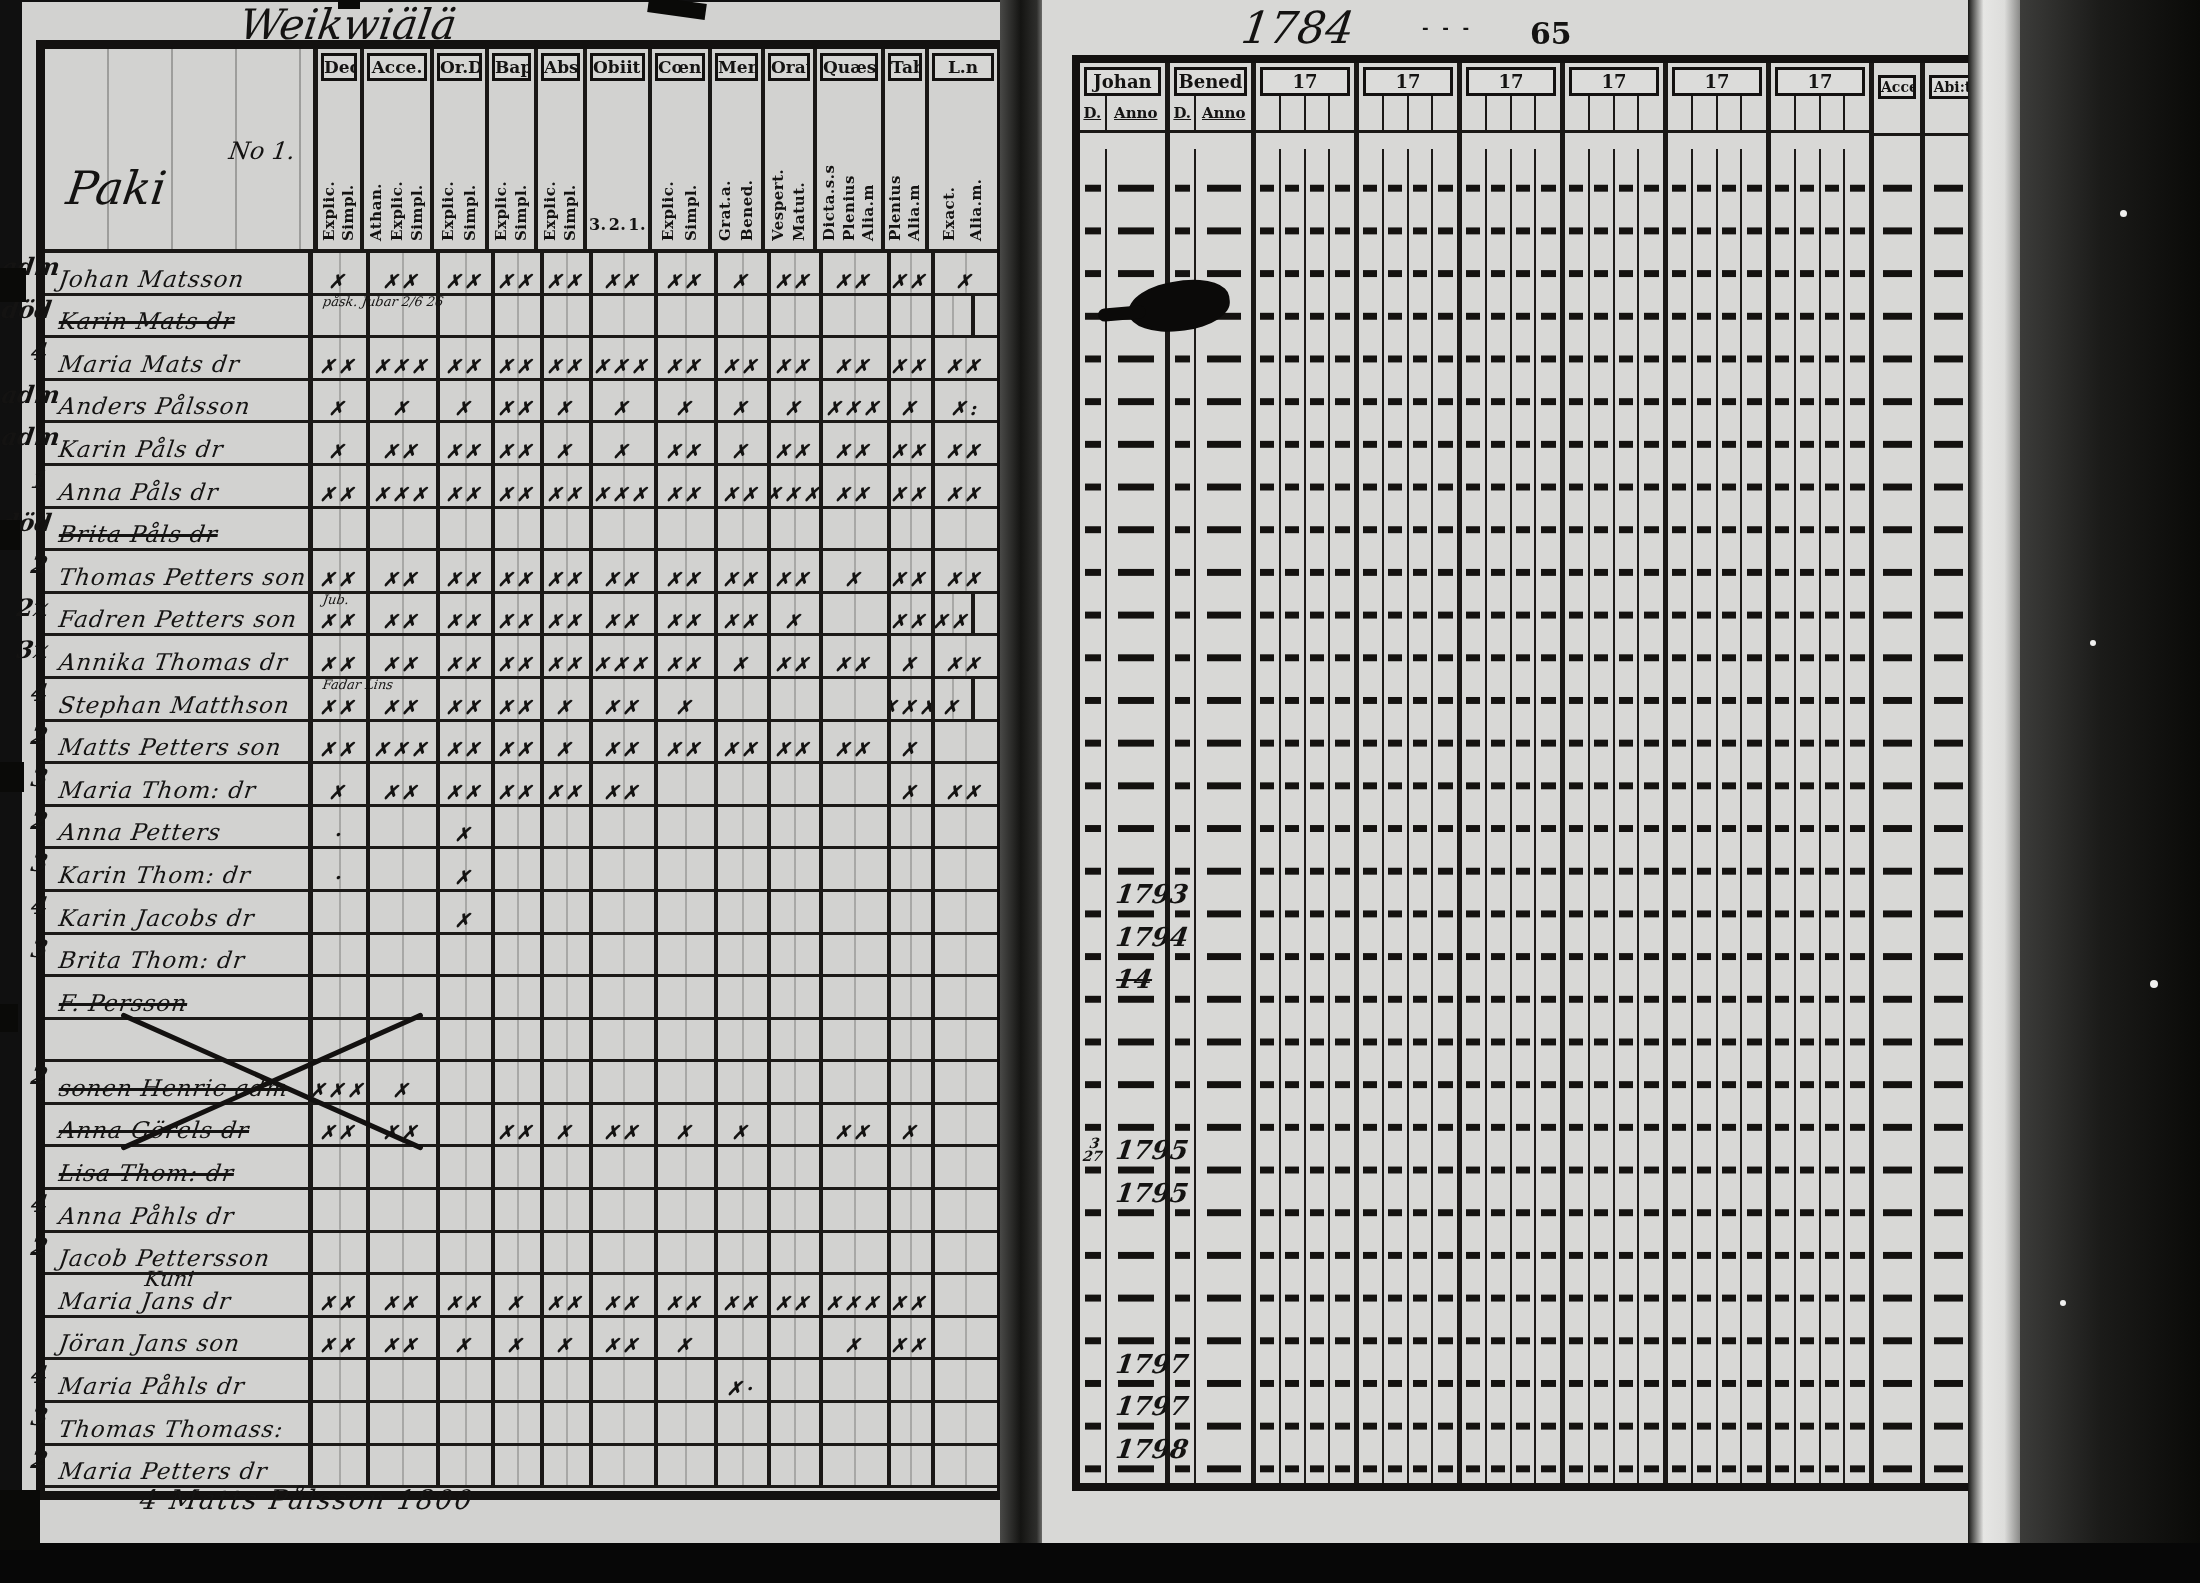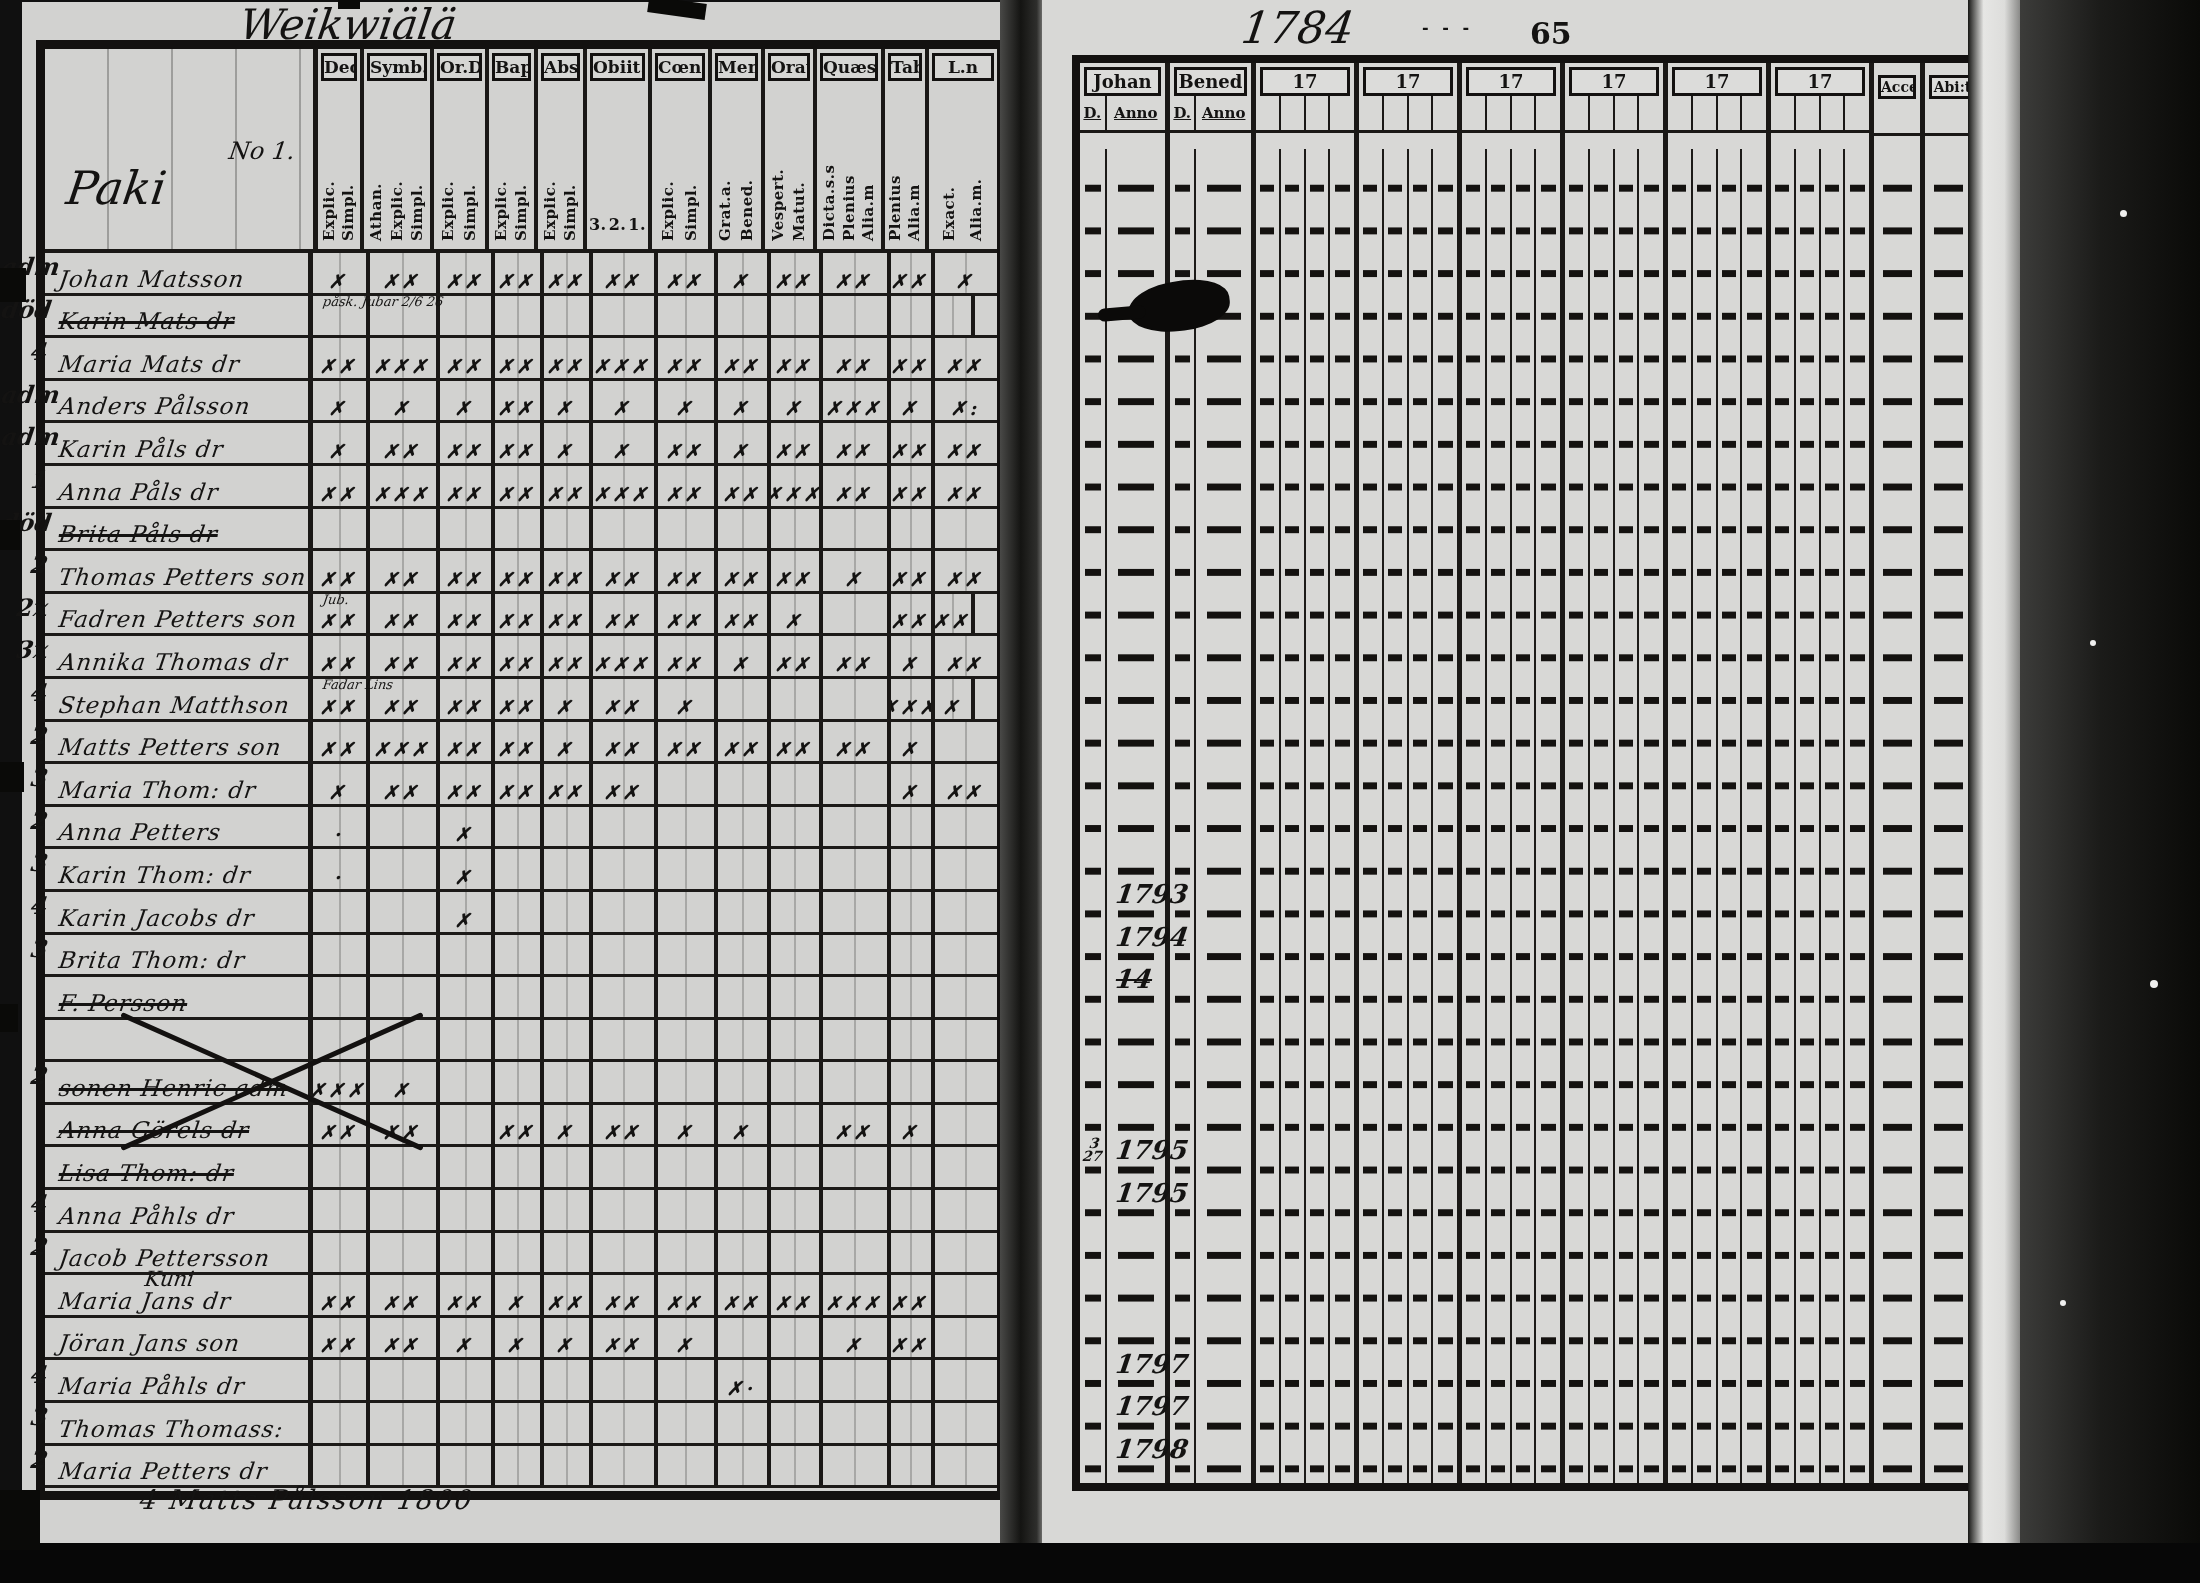--- a/index.html
+++ b/index.html
@@ -93,21 +93,21 @@
         </div>
 
       <div class="lcol-h" style="width: 46px;">
             <div class="hlabel">Dec.</div>
             <div class="hsubs">
               <span class="vtext">Explic.</span>
               <span class="vtext">Simpl.</span>
             </div>
           </div>
           <div class="lcol-h" style="width: 70px;">
-            <div class="hlabel">Symb.</div>
+            <div class="hlabel">Acce.</div>
             <div class="hsubs">
               <span class="vtext">Athan.</span>
               <span class="vtext">Explic.</span>
               <span class="vtext">Simpl.</span>
             </div>
           </div>
           <div class="lcol-h" style="width: 55px;">
             <div class="hlabel">Or.D</div>
             <div class="hsubs">
               <span class="vtext">Explic.</span>

